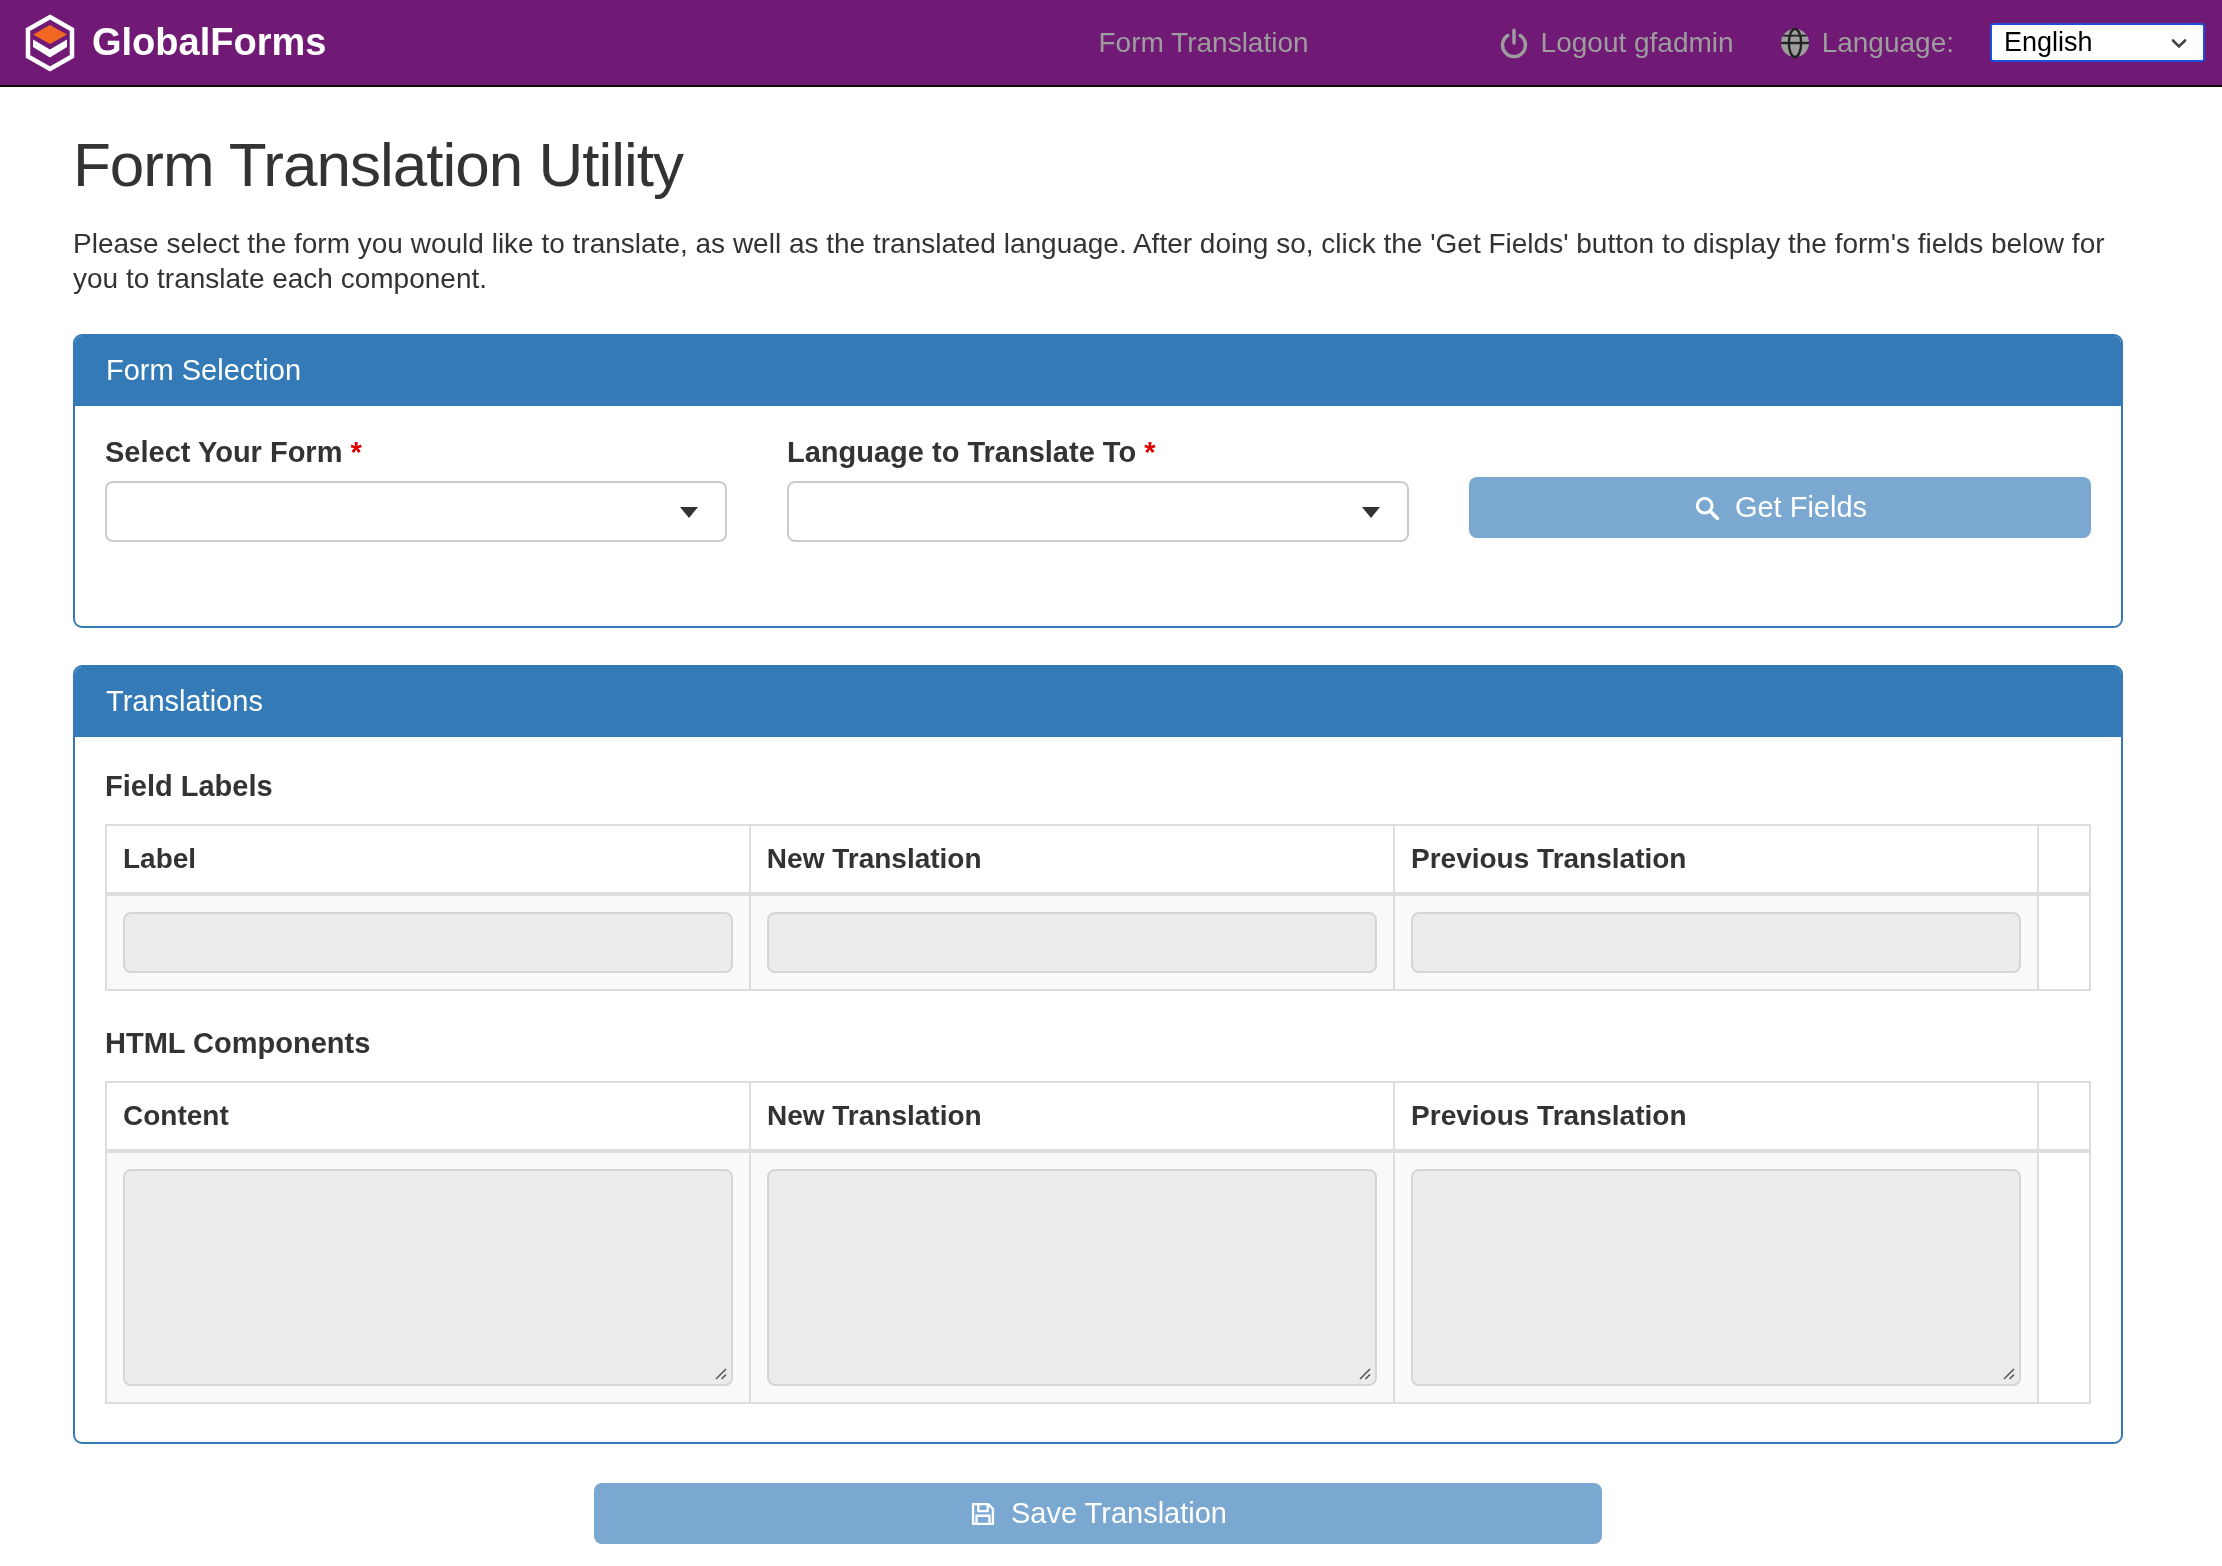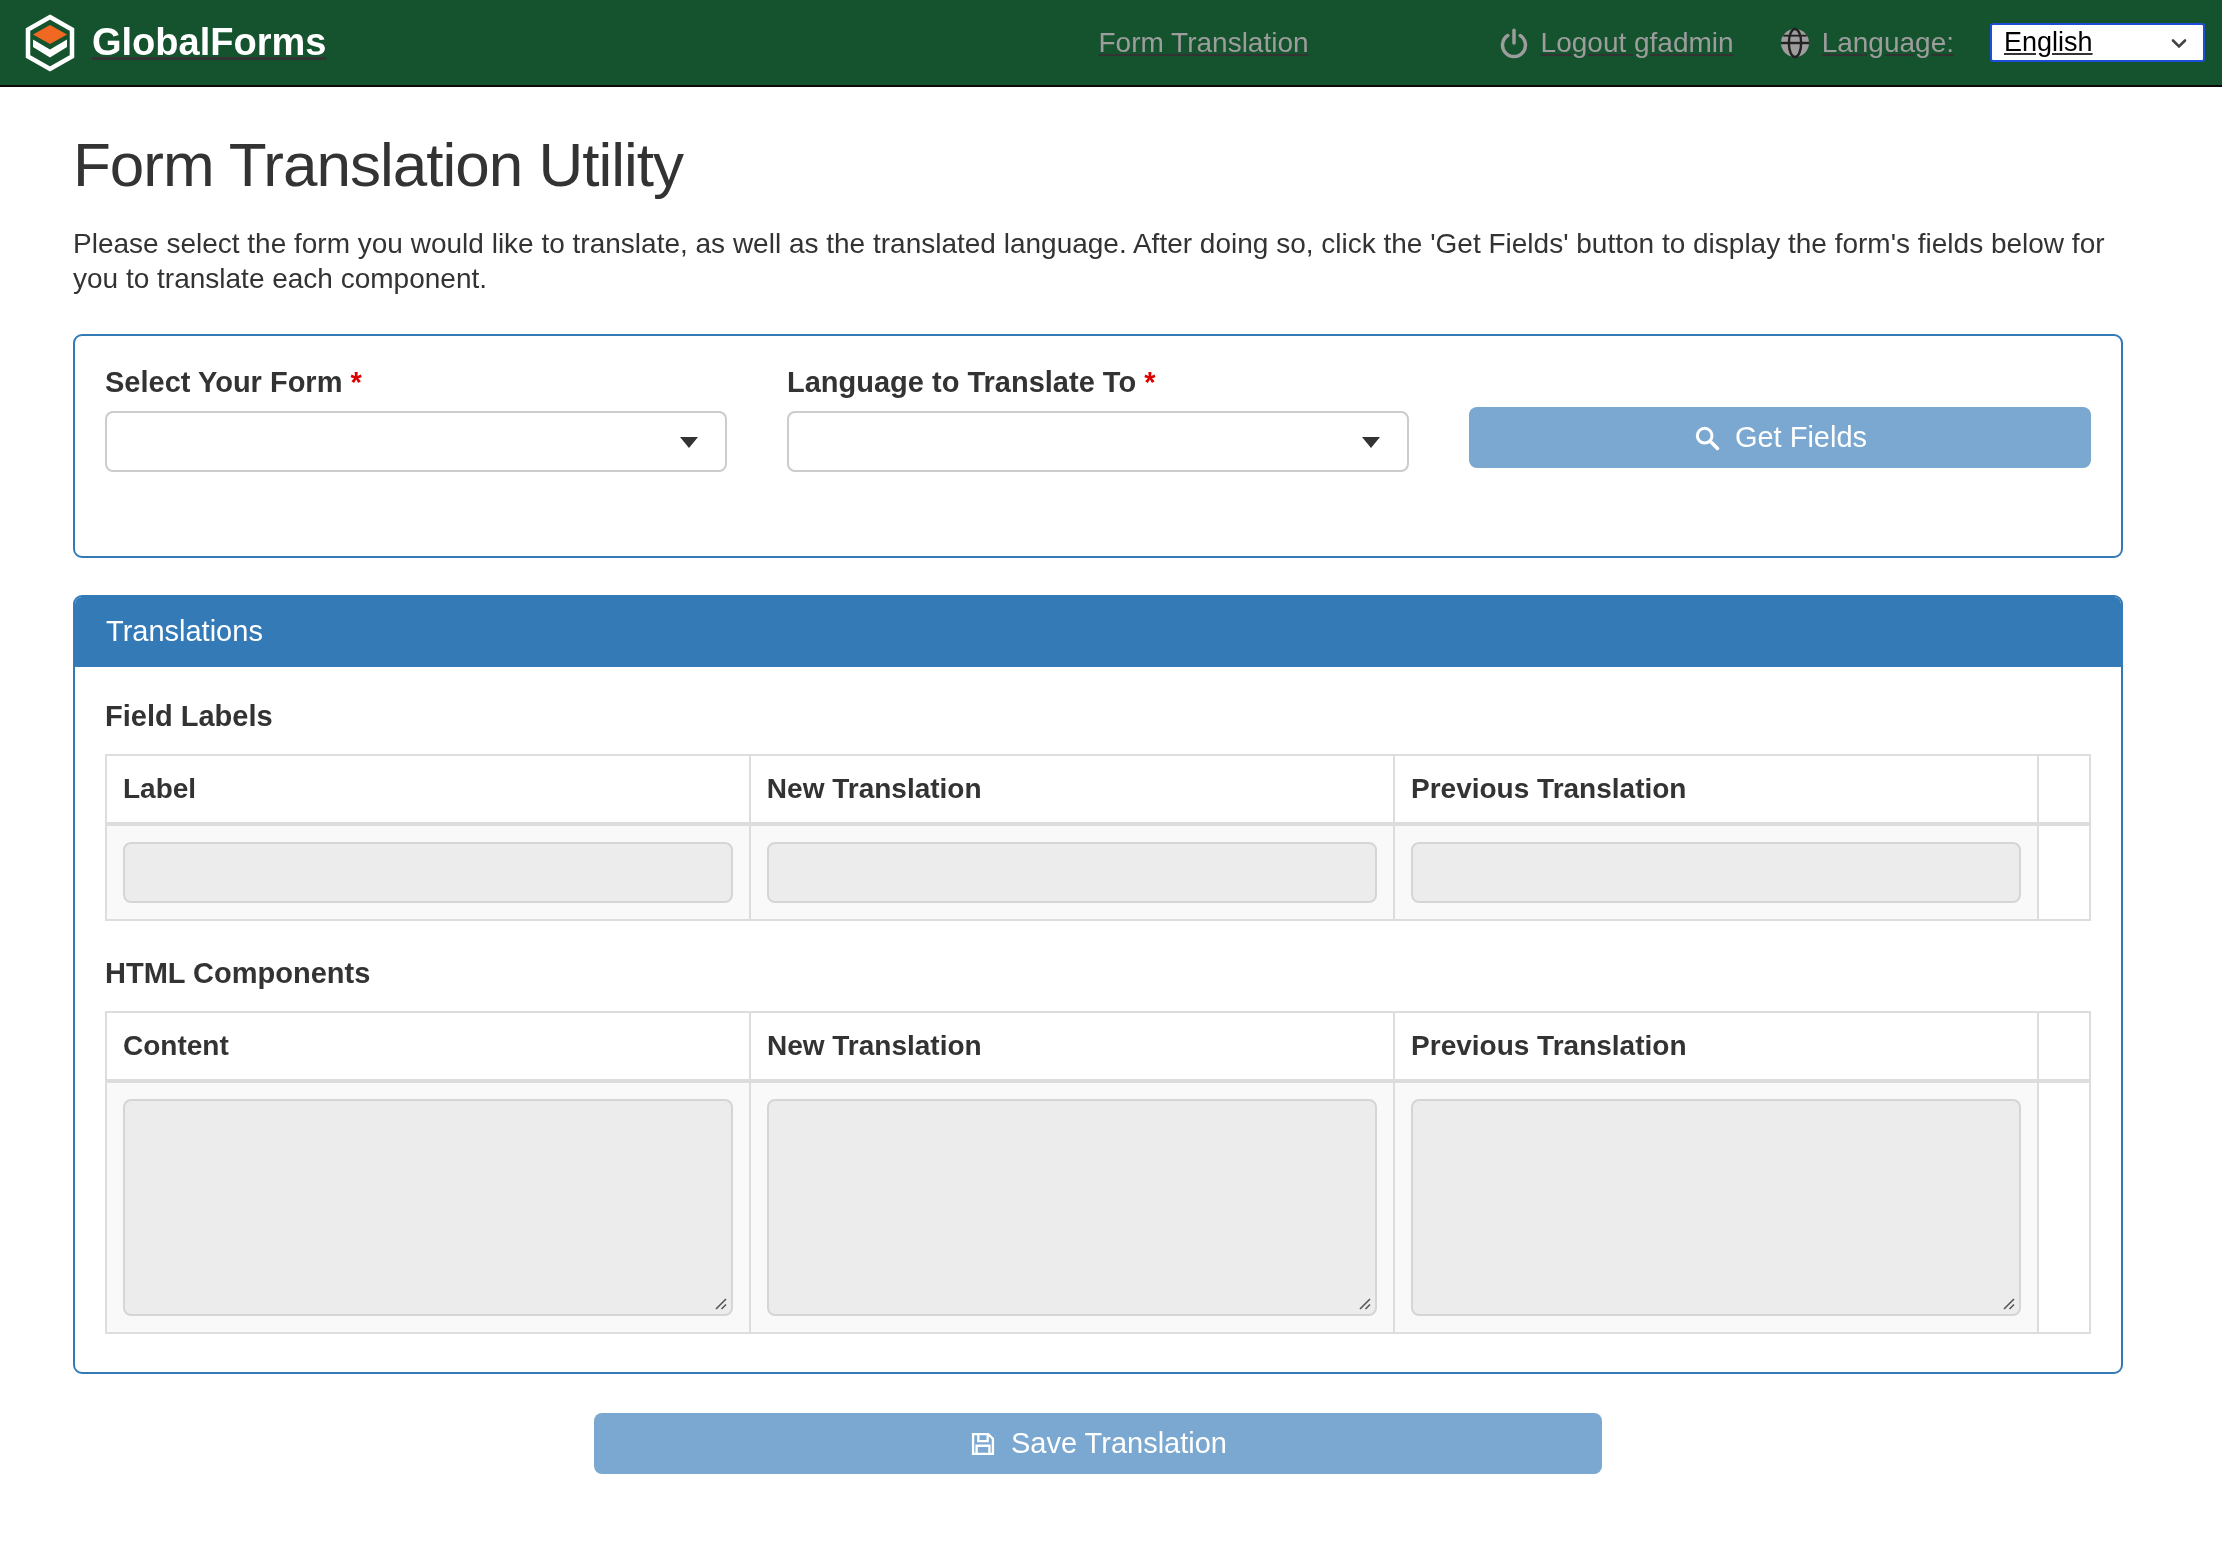--- a/index.html
+++ b/index.html
@@ -8,26 +8,25 @@
     height: 1566px;
     background: #ffffff;
     font-family: "Liberation Sans", sans-serif;
     color: #333333;
     overflow: hidden;
   }
 
   
   .navbar {
     height: 87px;
-    background: #14532d;
+    background: #701a75;
     border-bottom: 2px solid #0a0a0a;
     display: flex;
     align-items: center;
     padding: 0 17px 0 24px;
-    text-decoration: underline;
   }
   .brand {
     display: flex;
     align-items: center;
     gap: 16px;
     color: #ffffff;
     font-size: 38px;
     font-weight: bold;
     cursor: pointer;
   }
@@ -222,20 +221,21 @@
       </svg>
     </div>
   </div>
 </nav>
 
 <main class="container">
   <h1 class="page-title">Form Translation Utility</h1>
   <p class="page-desc">Please select the form you would like to translate, as well as the translated language. After doing so, click the 'Get Fields' button to display the form's fields below for you to translate each component.</p>
 
   <section class="panel">
+    <div class="panel-heading">Form Selection</div>
     <div class="panel-body fs">
       <div class="form-row">
         <div class="form-col">
           <label class="field-label"><span>Select Your Form</span> <span class="req">*</span></label>
           <div class="select-box">
             <span></span>
             <i class="caret"></i>
           </div>
         </div>
         <div class="form-col">

